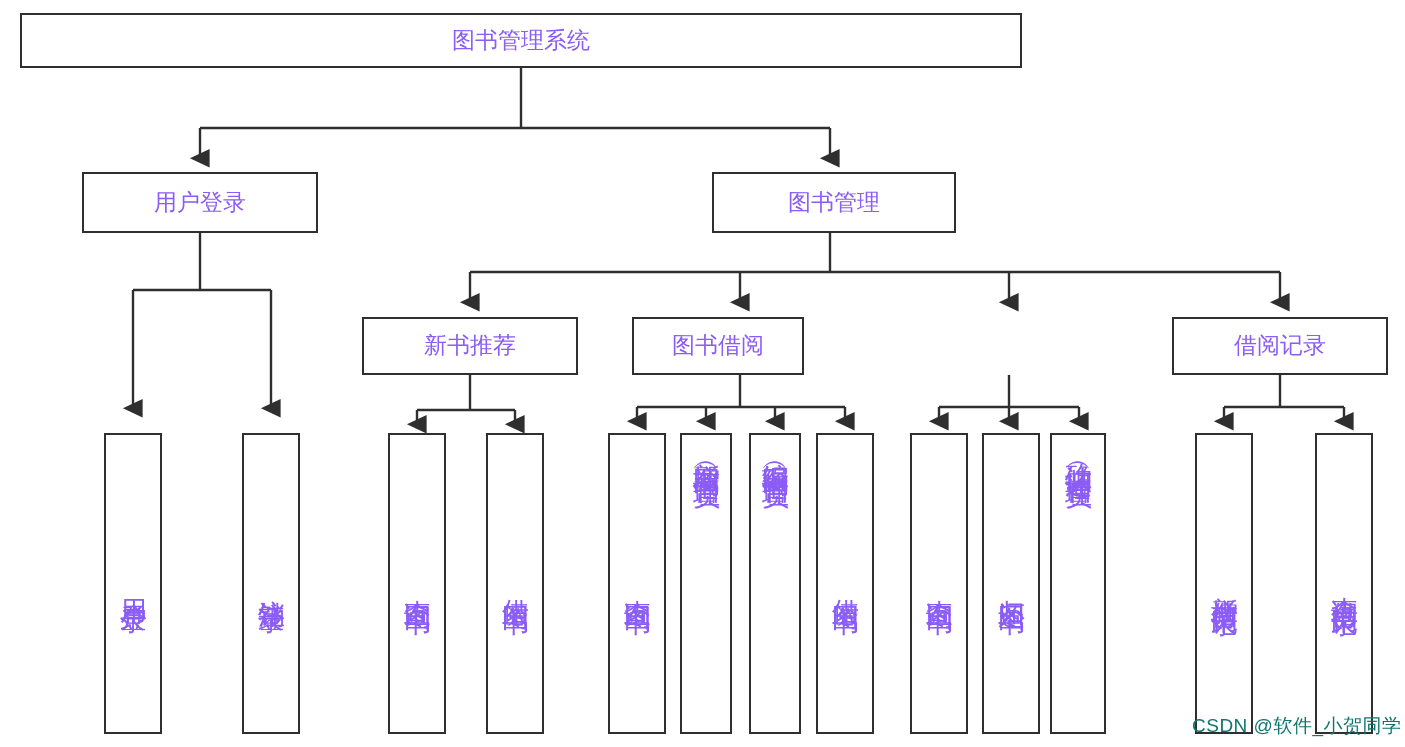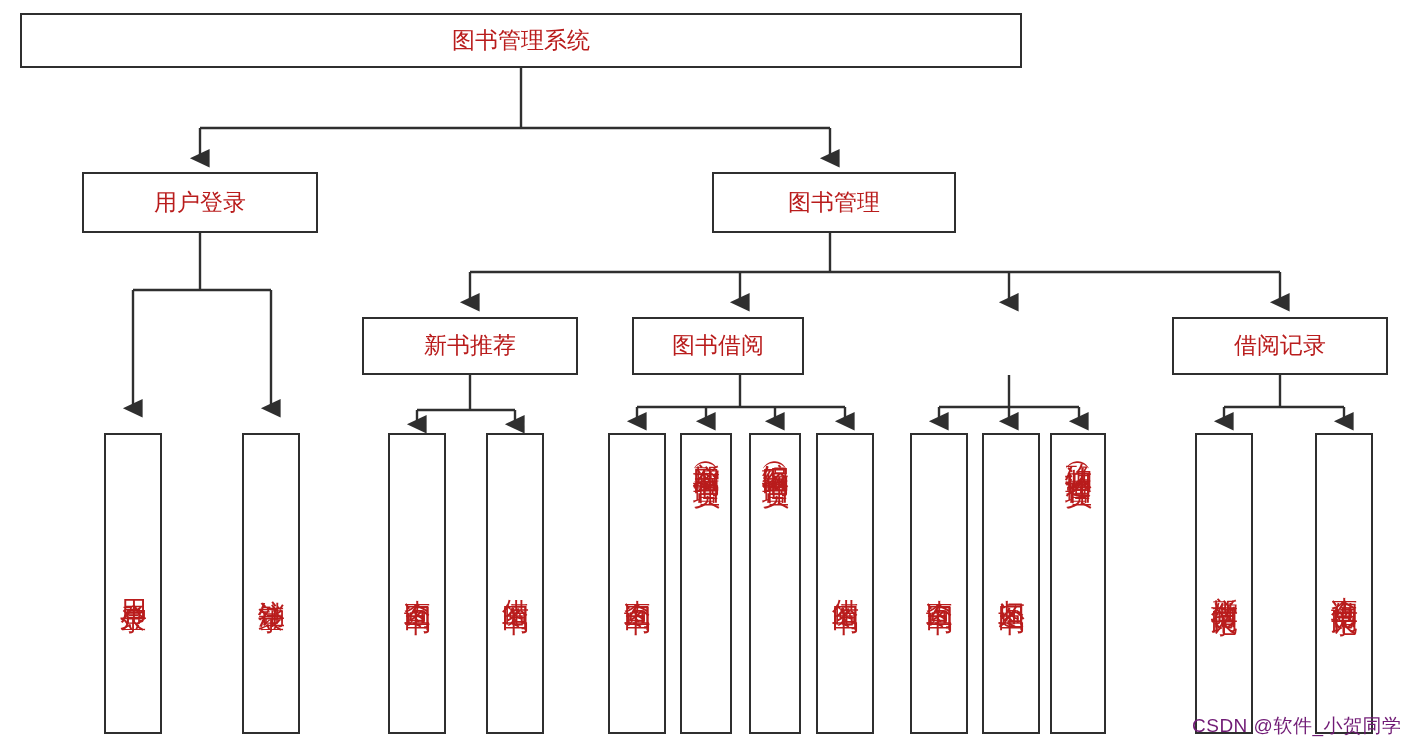--- a/index.html
+++ b/index.html
@@ -28,21 +28,21 @@
   .node {
     position: absolute;
     box-sizing: border-box;
     background: #ffffff;
     border: 2.4px solid #2f2f2f;
     display: flex;
     align-items: center;
     justify-content: center;
   }
   .node .label {
-    color: #b91c1c;
+    color: #8b5cf6;
     text-align: left;
     line-height: 1.12;
     white-space: nowrap;
   }
   .node.horiz .label {
     font-size: 23px;
   }
   .node.vert {
     align-items: center;
     justify-content: center;
@@ -53,21 +53,21 @@
     text-orientation: upright;
     font-size: 27px;
     letter-spacing: 3px;
     line-height: 1;
   }
   .node.vert.tall .label {
     align-self: flex-start;
   }
   .watermark {
     position: absolute;
-    color: #701a75;
+    color: #0f766e;
     font-size: 19px;
     white-space: nowrap;
     letter-spacing: 0.5px;
   }
 </style>
 </head>
 <body>
 
 <div id="canvas">
 

